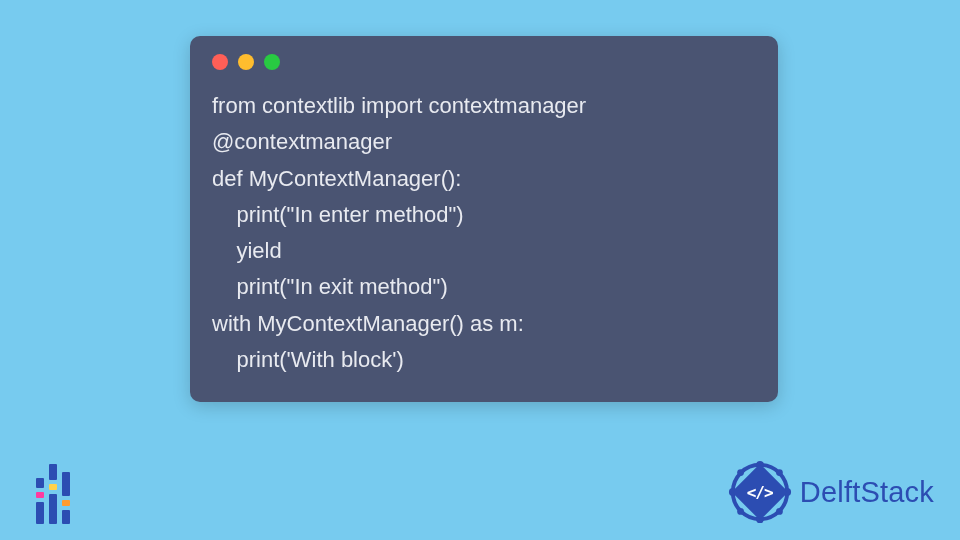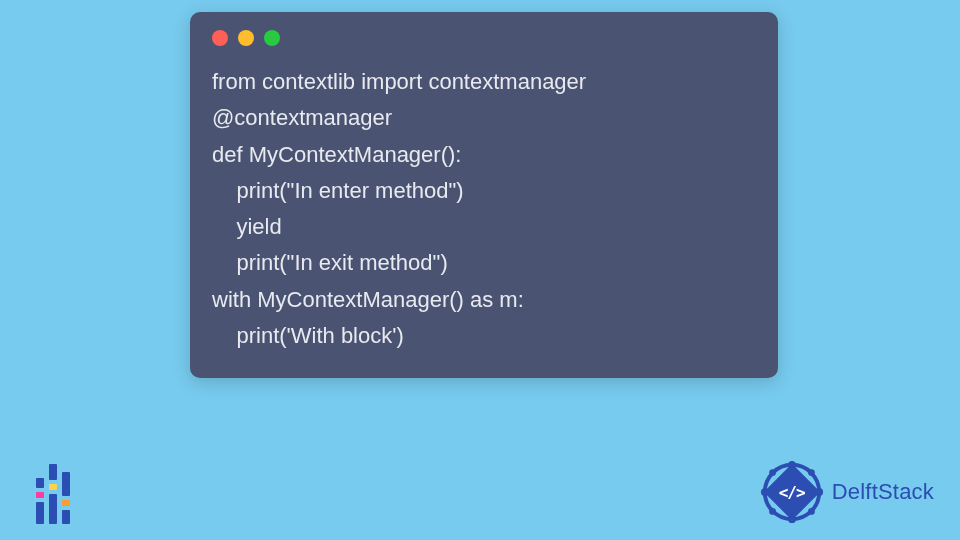--- a/index.html
+++ b/index.html
@@ -10,21 +10,21 @@
     body {
       width: 960px;
       height: 540px;
       background: #77cbef;
       position: relative;
       font-family: -apple-system, BlinkMacSystemFont, "Segoe UI", Helvetica, Arial, sans-serif;
     }
     .code-window {
       position: absolute;
       left: 190px;
-      top: 12px;
+      top: 36px;
       width: 588px;
       background: #4a5472;
       border-radius: 10px;
       padding: 18px 22px 24px 22px;
       box-shadow: 0 4px 18px rgba(0,0,0,0.18);
     }
     .traffic-lights {
       display: flex;
       gap: 10px;
       margin-bottom: 18px;
@@ -72,21 +72,21 @@
       align-items: center;
       gap: 6px;
     }
     .brand-badge {
       width: 68px;
       height: 68px;
       position: relative;
     }
     .brand-text {
       color: #2c4db2;
-      font-size: 22px;
+      font-size: 29px;
       font-weight: 500;
       letter-spacing: 0.2px;
     }
     .badge-outer {
       position: absolute;
       inset: 0;
     }
     .badge-inner {
       position: absolute;
       left: 14px;

